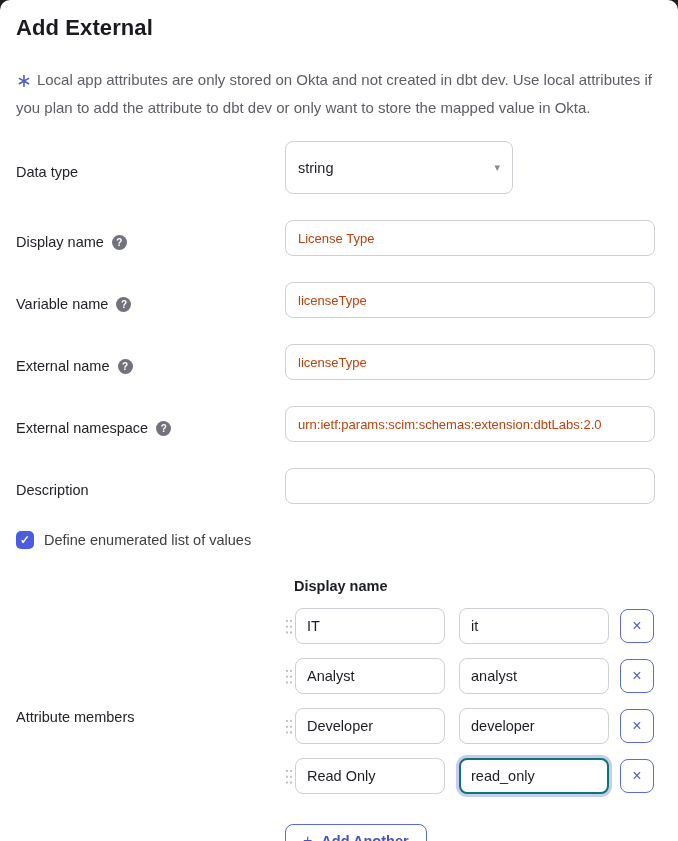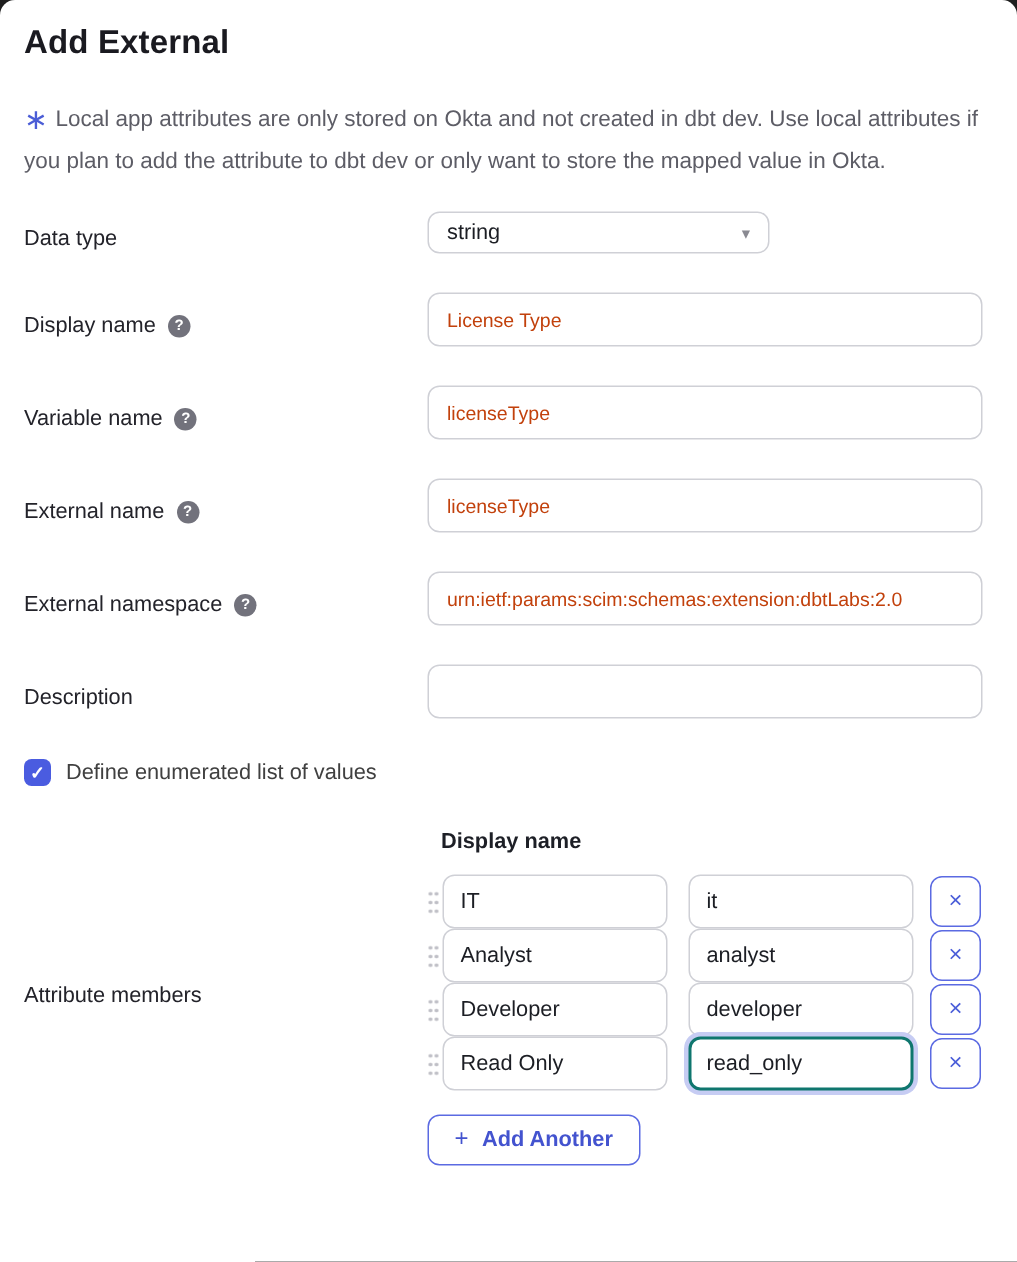--- a/index.html
+++ b/index.html
@@ -57,21 +57,21 @@
     width:370px;height:36px;
     border:1px solid #cfd0d6;border-radius:8px;
     padding:0 12px;
     font-family:"Liberation Sans", sans-serif;
     font-size:13px;color:#c2410c;
     background:#fff;
     outline:none;
   }
   .select{
     box-sizing:border-box;
-    width:228px;height:28px;
+    width:228px;height:53px;
     border:1px solid #cfd0d6;border-radius:8px;
     padding:0 12px;
     background:#fff;
     display:flex;align-items:center;justify-content:space-between;
     font-size:14.5px;color:#1c1e24;
     cursor:pointer;
   }
   .select .caret{color:#8a8a92;font-size:11px;}
   .checkbox-group{display:flex;align-items:center;}
   .checkbox{
@@ -82,21 +82,21 @@
     cursor:pointer;flex:0 0 18px;
   }
   .checkbox-label{margin-left:10px;font-size:14.5px;color:#404040;line-height:20px;}
   .members-content{flex:1;}
   .members-header{
     display:flex;gap:14px;
     padding-left:9px;margin-bottom:12px;
     font-size:14.5px;font-weight:700;color:#1d1f26;line-height:20px;
   }
   .members-header .col{width:150px;}
-  .member-row{display:flex;align-items:center;}
+  .member-row{display:flex;align-items:center;margin-bottom:14px;}
   .grip{
     width:8px;height:17px;margin-right:2px;
     background-image:radial-gradient(circle,#c0c0c7 1.1px,transparent 1.4px);
     background-size:4px 5.8px;
     cursor:grab;
   }
   .member-input{
     box-sizing:border-box;
     width:150px;height:36px;
     border:1px solid #cfd0d6;border-radius:8px;

